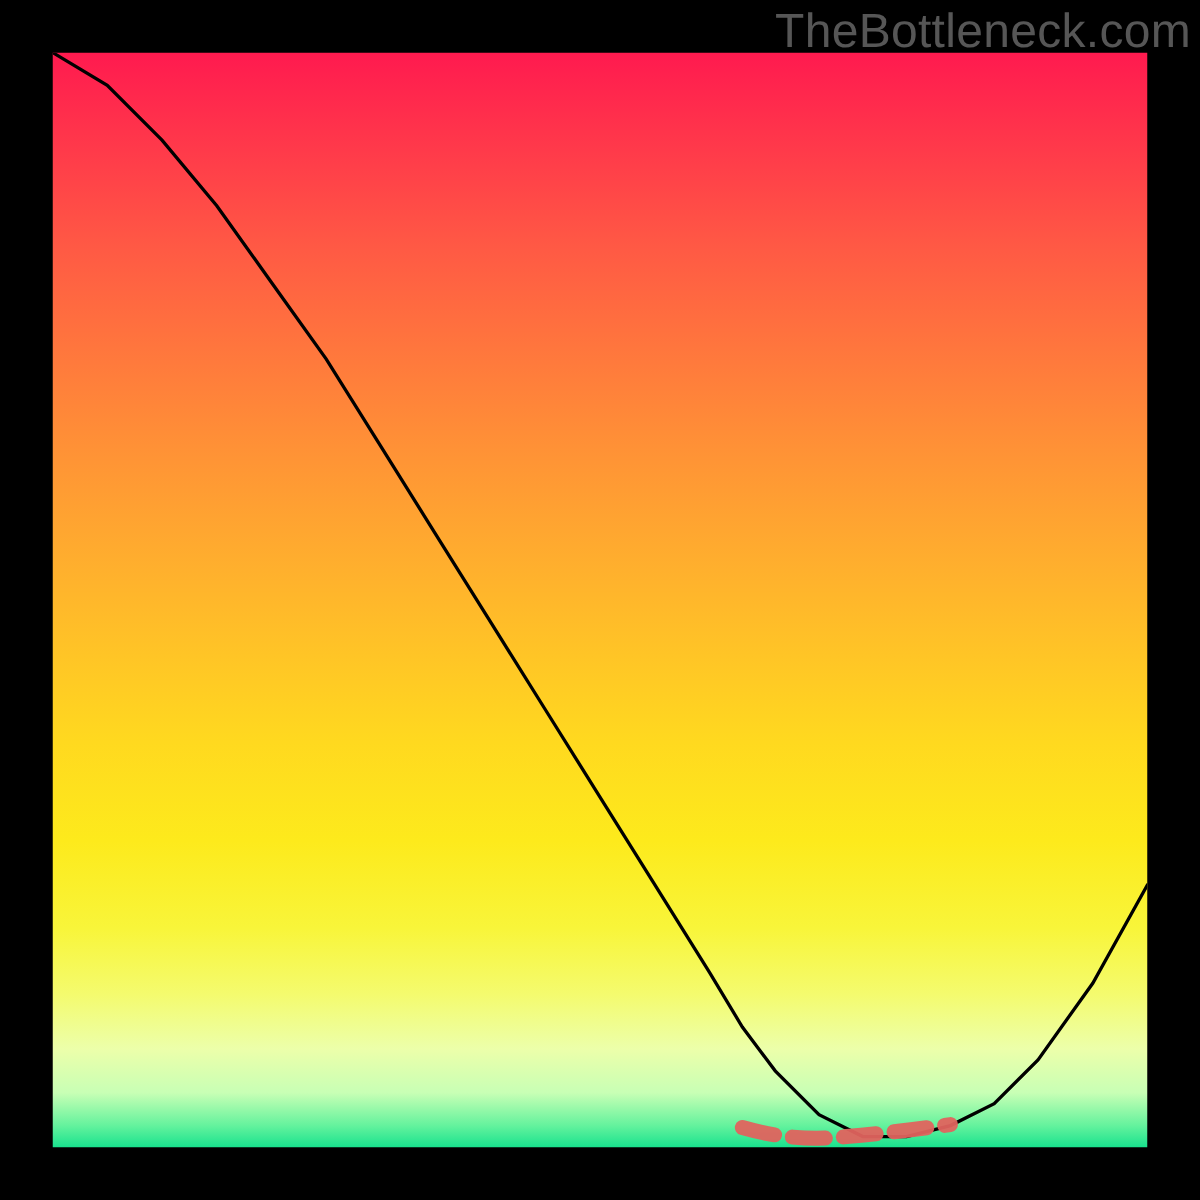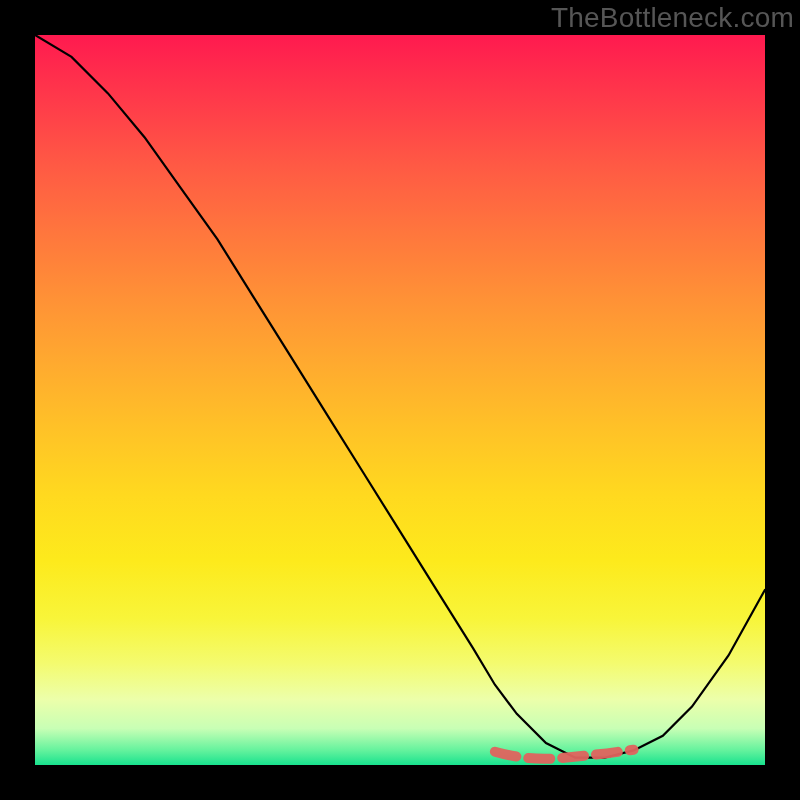--- a/index.html
+++ b/index.html
@@ -8,21 +8,21 @@
     position: relative;
     width: 800px;
     height: 800px;
     background: #000;
   }
   .watermark {
     position: absolute;
     top: 2px;
     right: 6px;
     font-family: Arial, Helvetica, sans-serif;
-    font-size: 28px;
+    font-size: 32px;
     font-weight: 500;
     color: #565656;
     letter-spacing: 0.2px;
     z-index: 20;
   }
   .plot-area {
     position: absolute;
     left: 35px;
     top: 35px;
     width: 730px;

